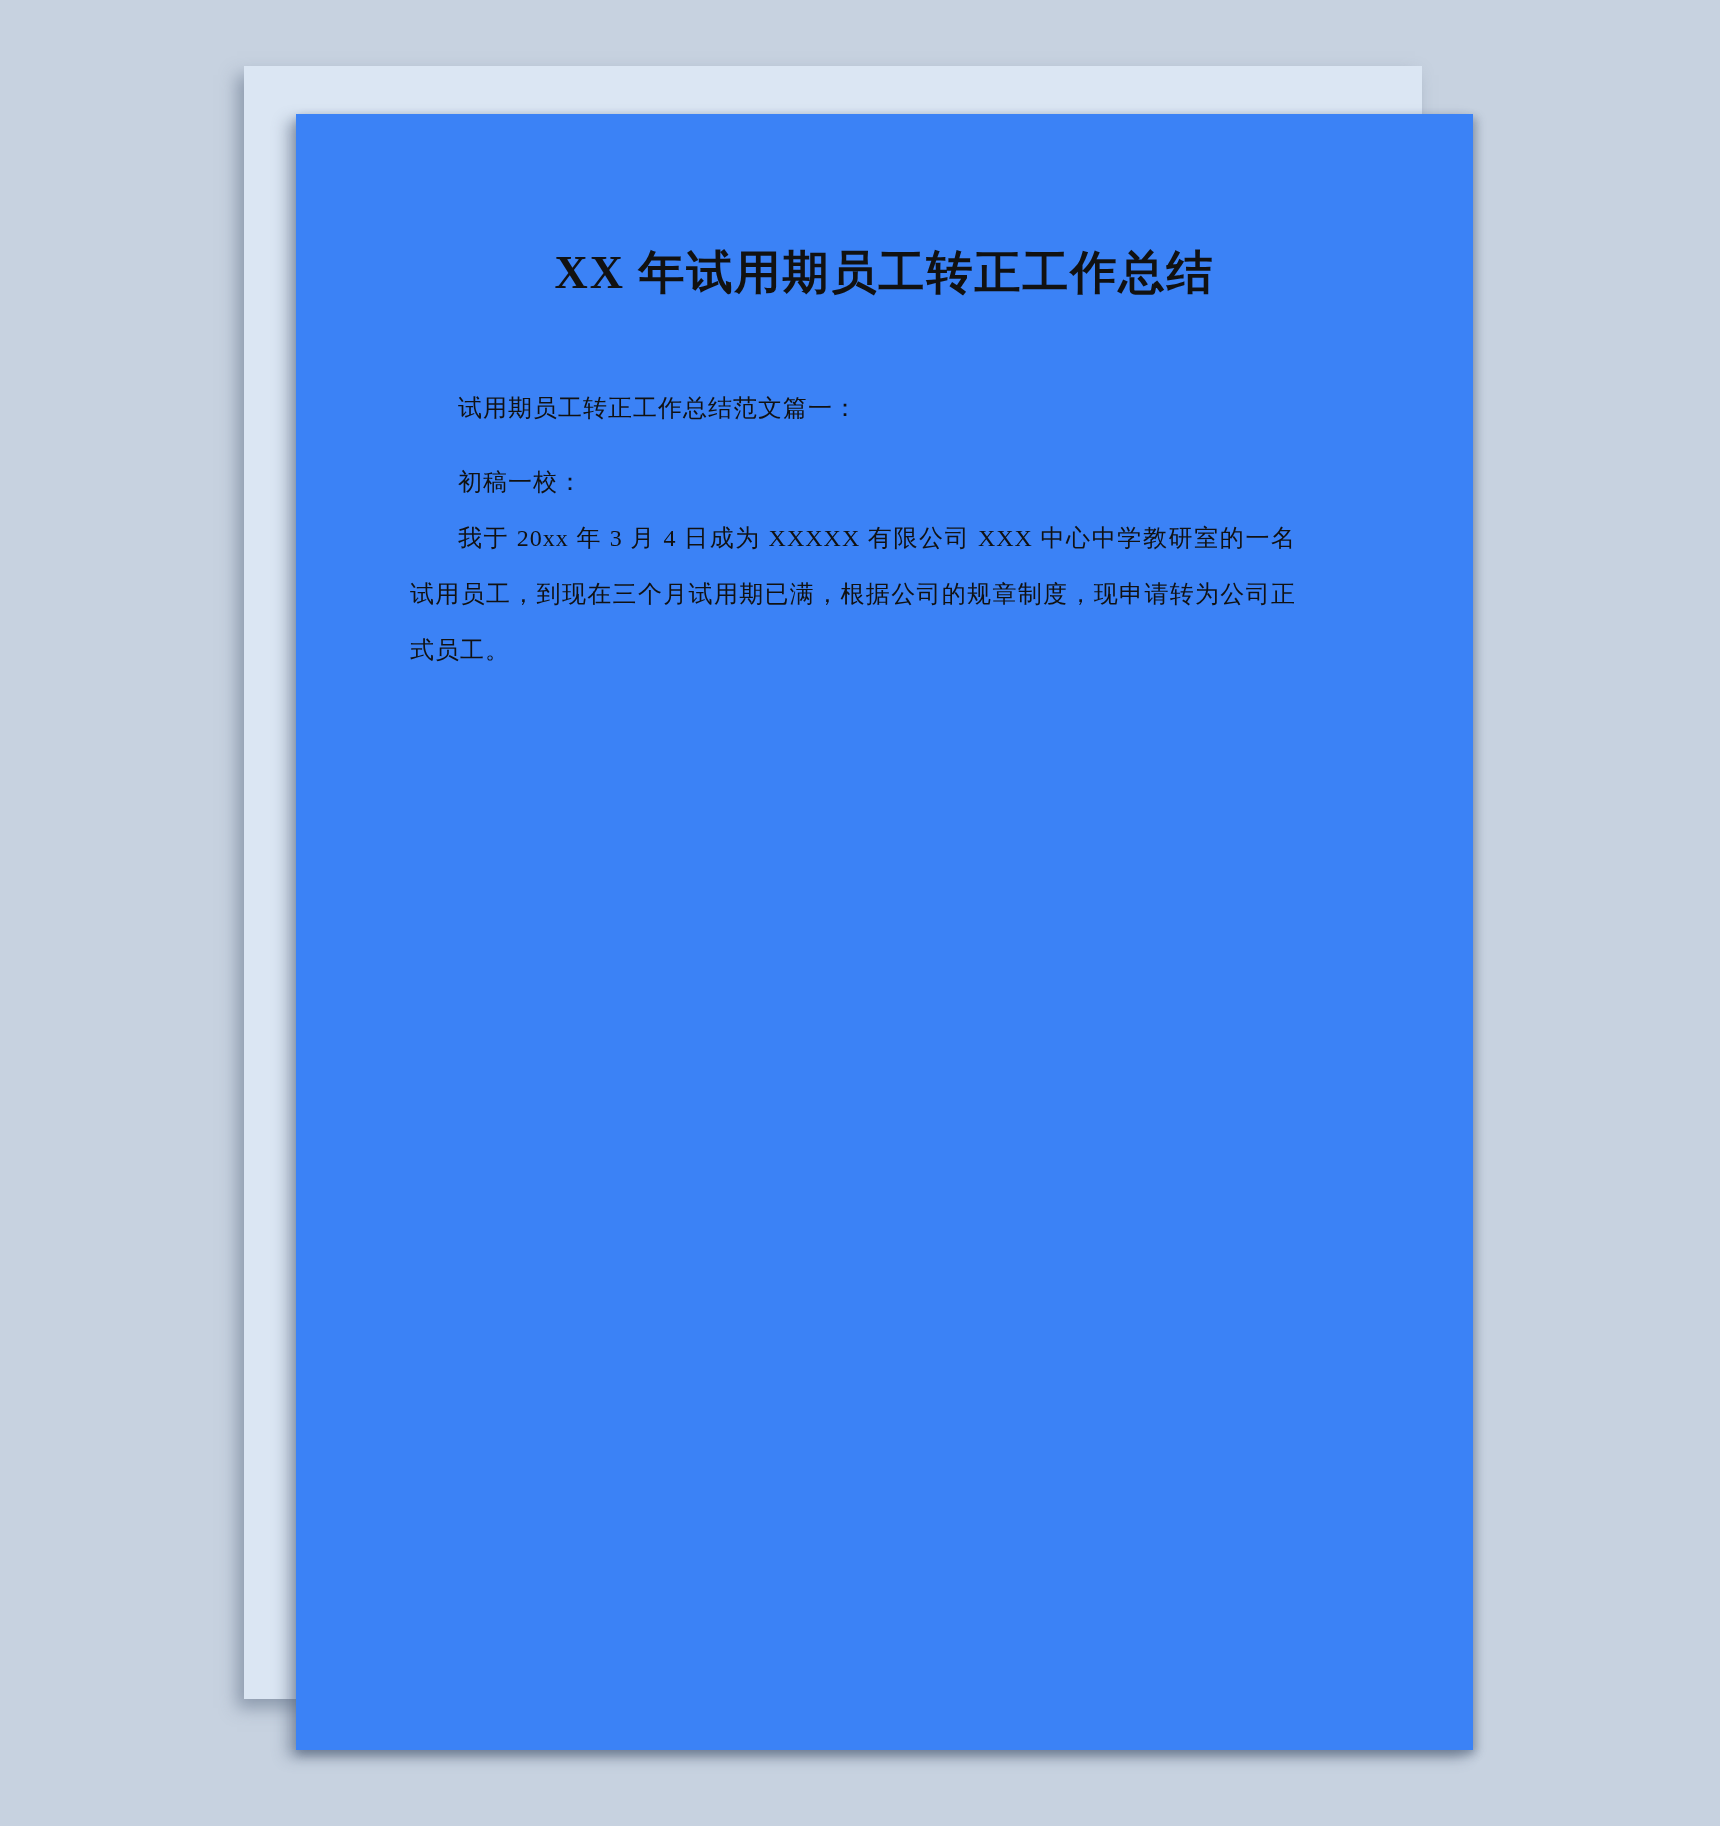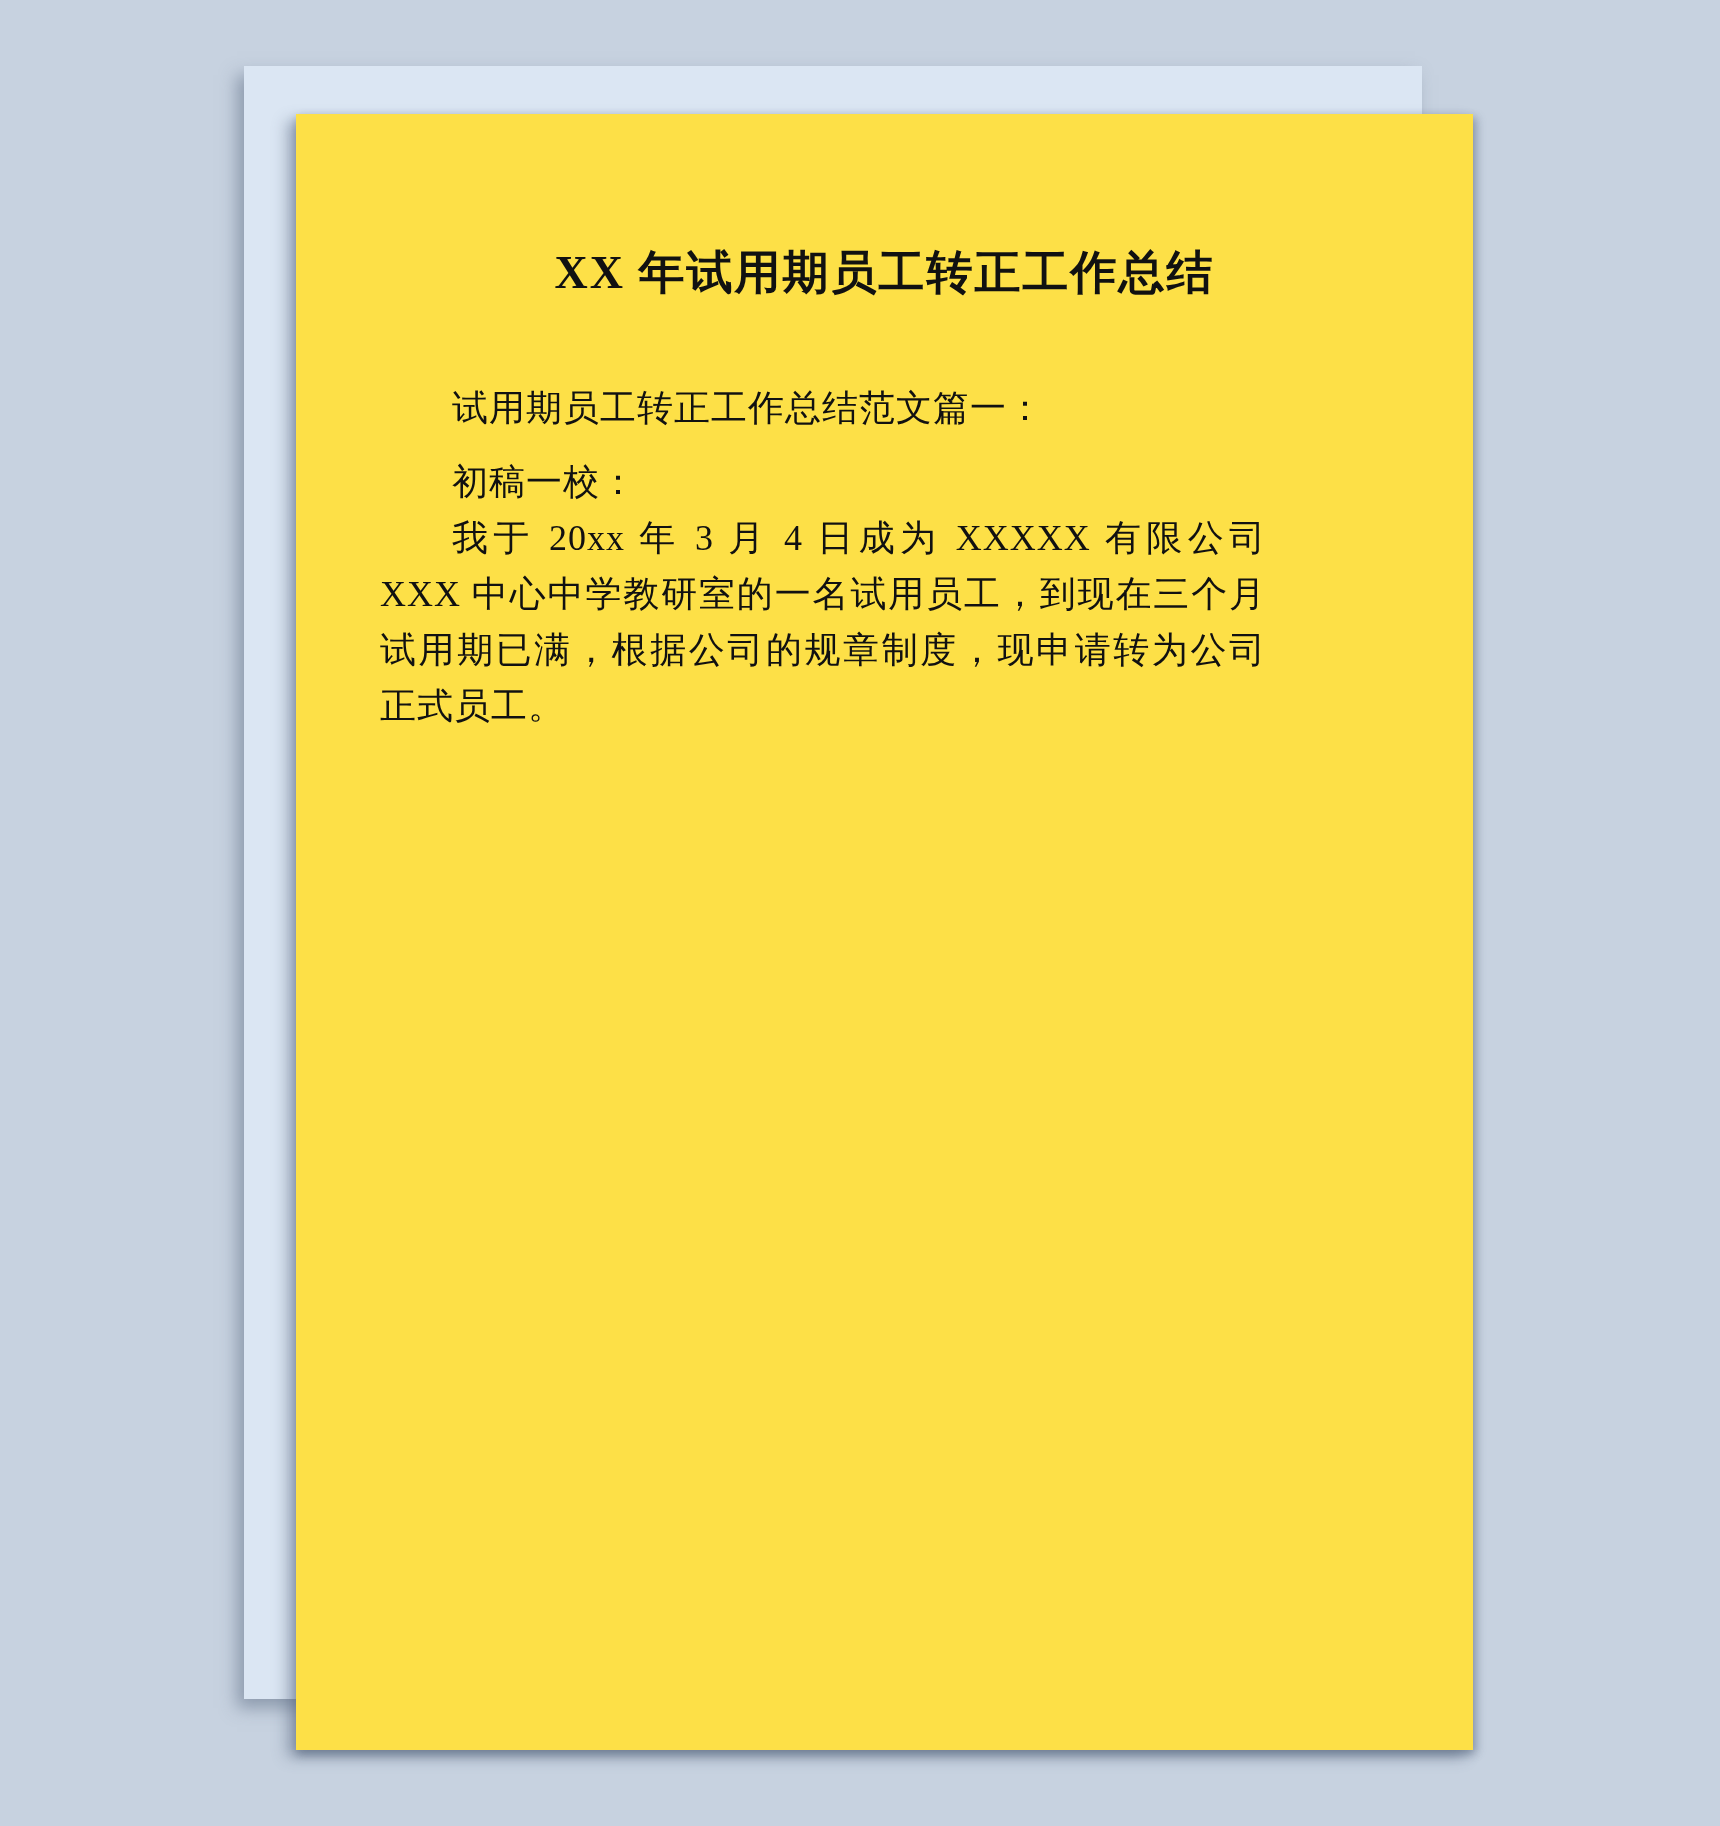--- a/index.html
+++ b/index.html
@@ -16,44 +16,44 @@
     left: 244px; top: 66px;
     width: 1178px; height: 1633px;
     background: #dbe6f3;
     box-shadow: -7px 9px 16px rgba(84, 99, 124, 0.50);
   }
 
   .page-front {
     position: absolute;
     left: 296px; top: 114px;
     width: 1177px; height: 1636px;
-    background: #fde047;
+    background: #3b82f6;
     box-shadow:
       -9px 7px 14px rgba(84, 99, 124, 0.45),
       0px 5px 9px rgba(84, 99, 124, 0.45),
       5px 3px 8px rgba(84, 99, 124, 0.25);
   }
 
   .doc-title {
     margin-top: 126px;
     width: 100%;
     text-align: center;
     font-size: 46px;
     line-height: 66px;
     font-weight: 700;
     letter-spacing: 2px;
     color: #111111;
     white-space: nowrap;
   }
 
   .doc-body {
-    margin-left: 84px;
+    margin-left: 114px;
     margin-top: 74px;
     width: 886px;
-    font-size: 36px;
+    font-size: 24px;
     line-height: 56px;
     letter-spacing: 1px;
     color: #111111;
     text-align: justify;
   }
   .doc-body p {
     margin: 0;
     text-indent: 2em;
   }
   .doc-body p.after-gap { margin-bottom: 18px; }

